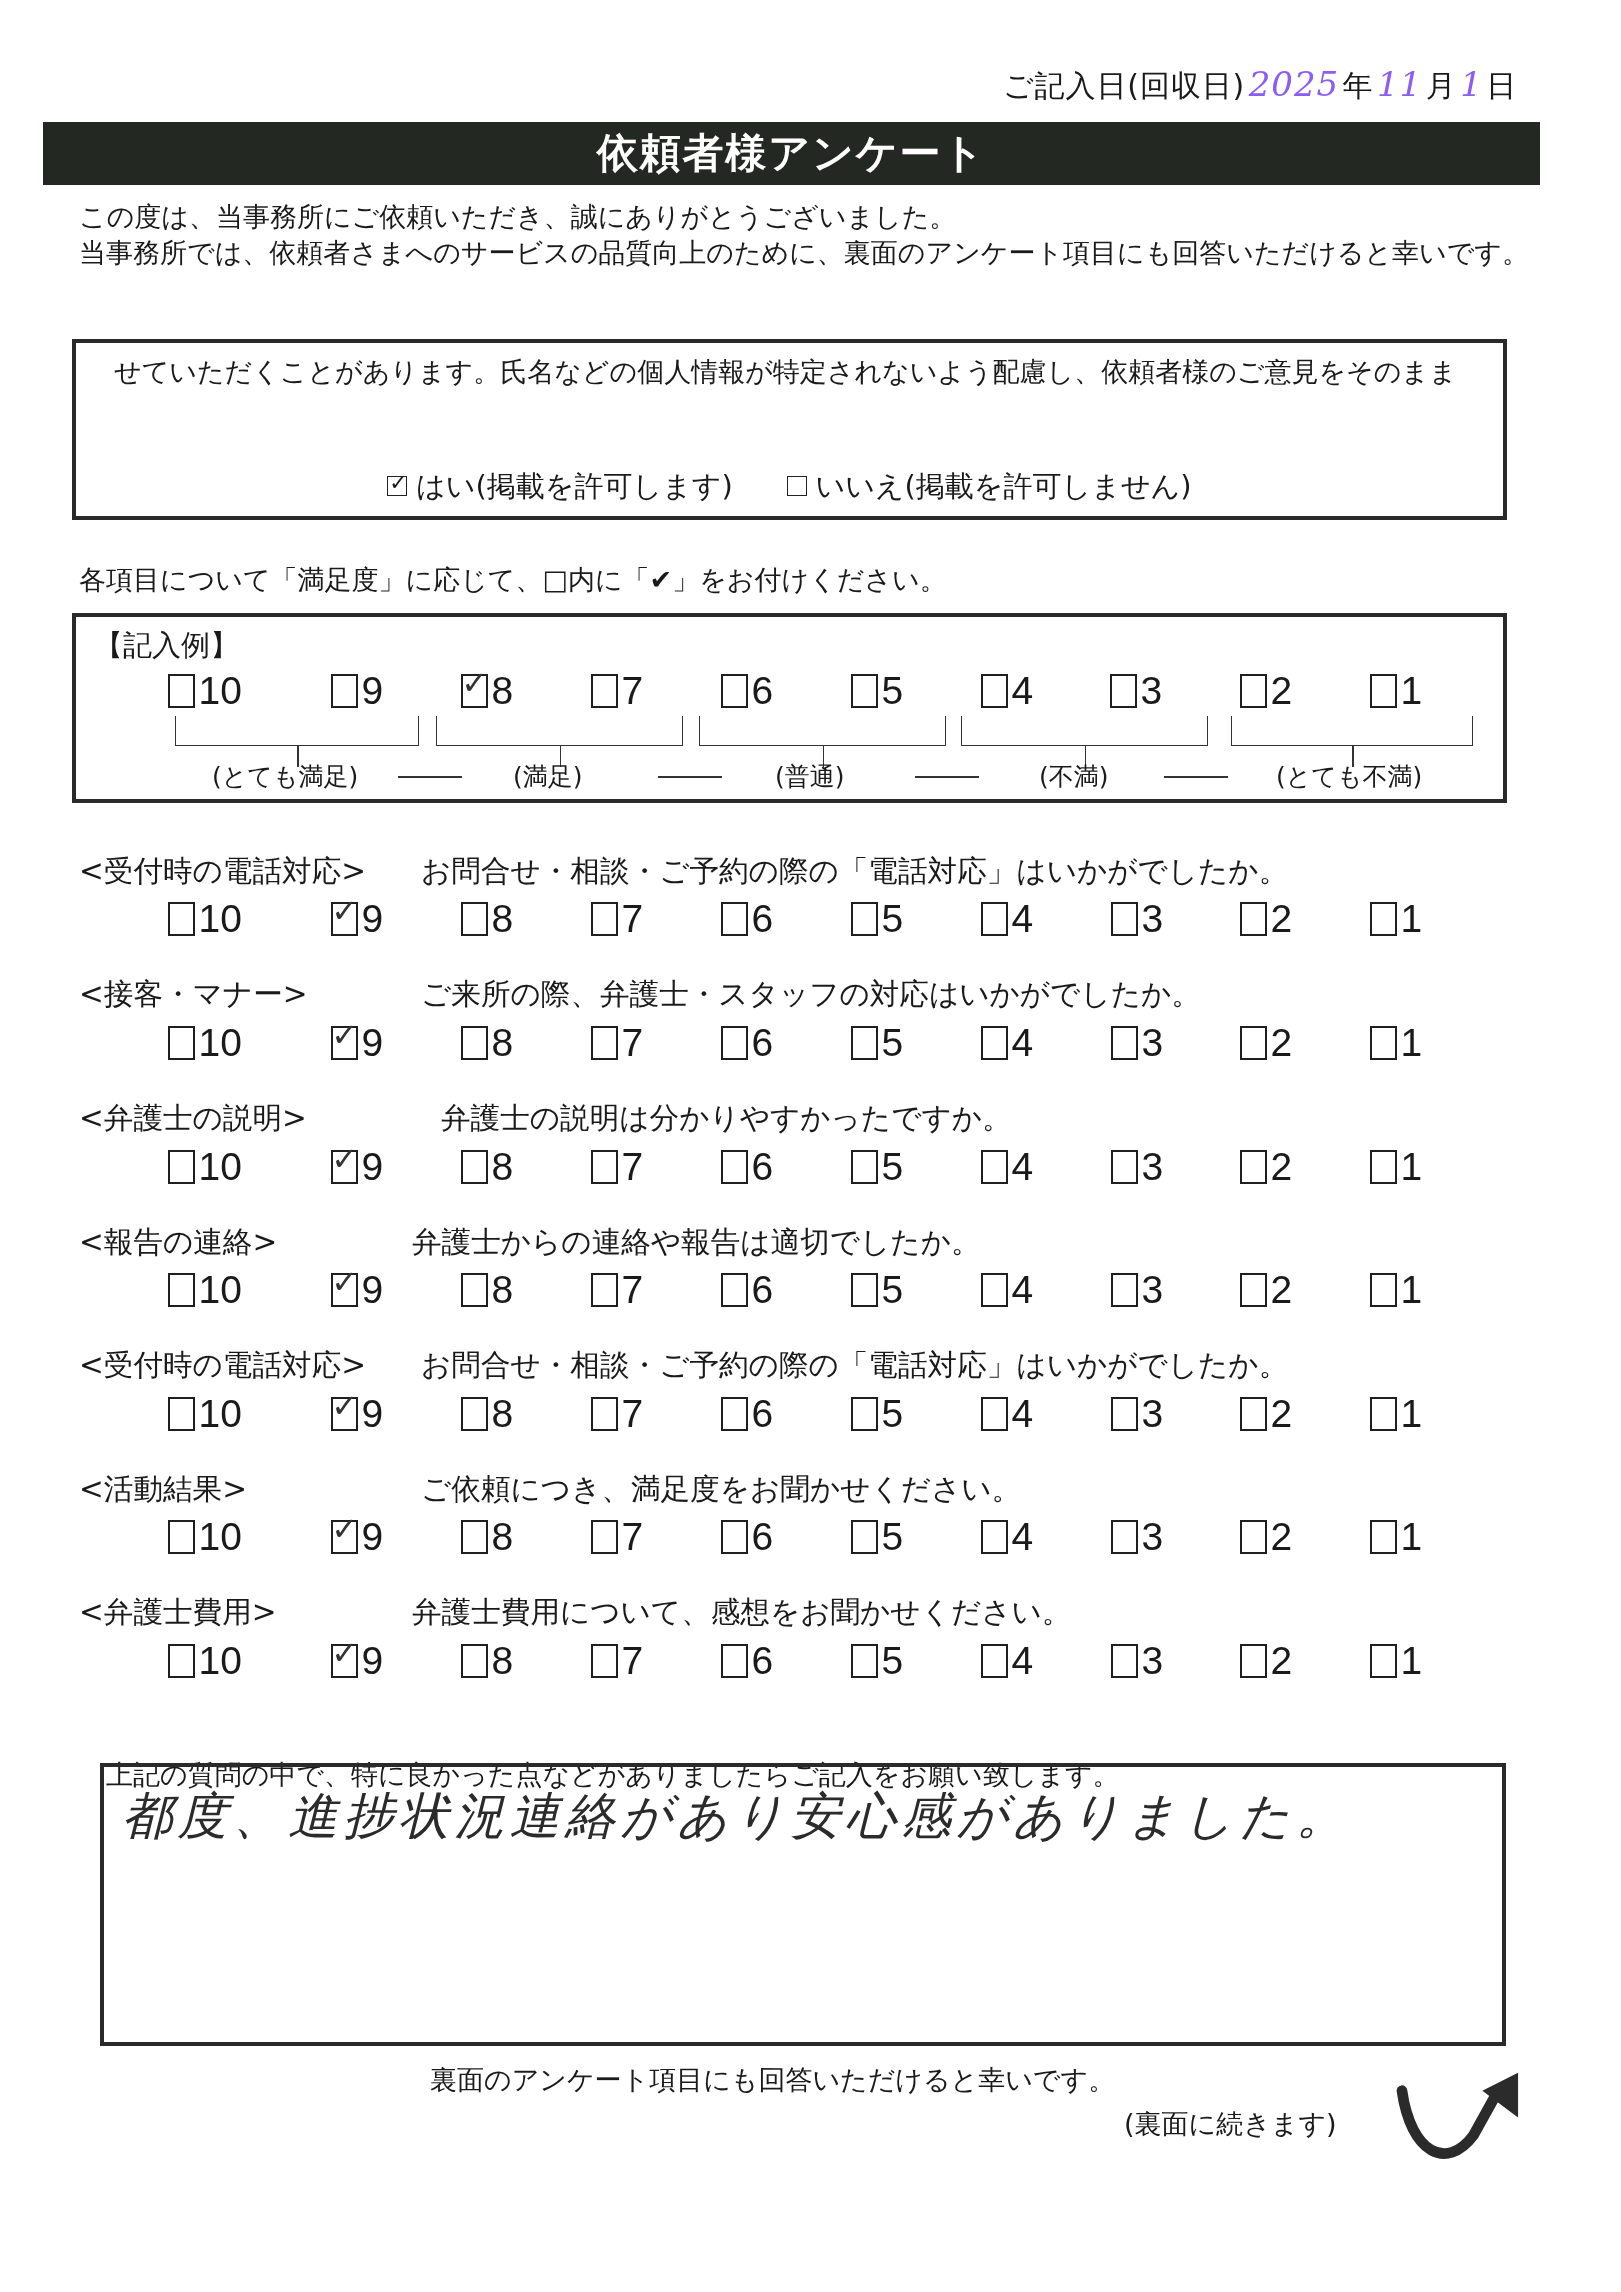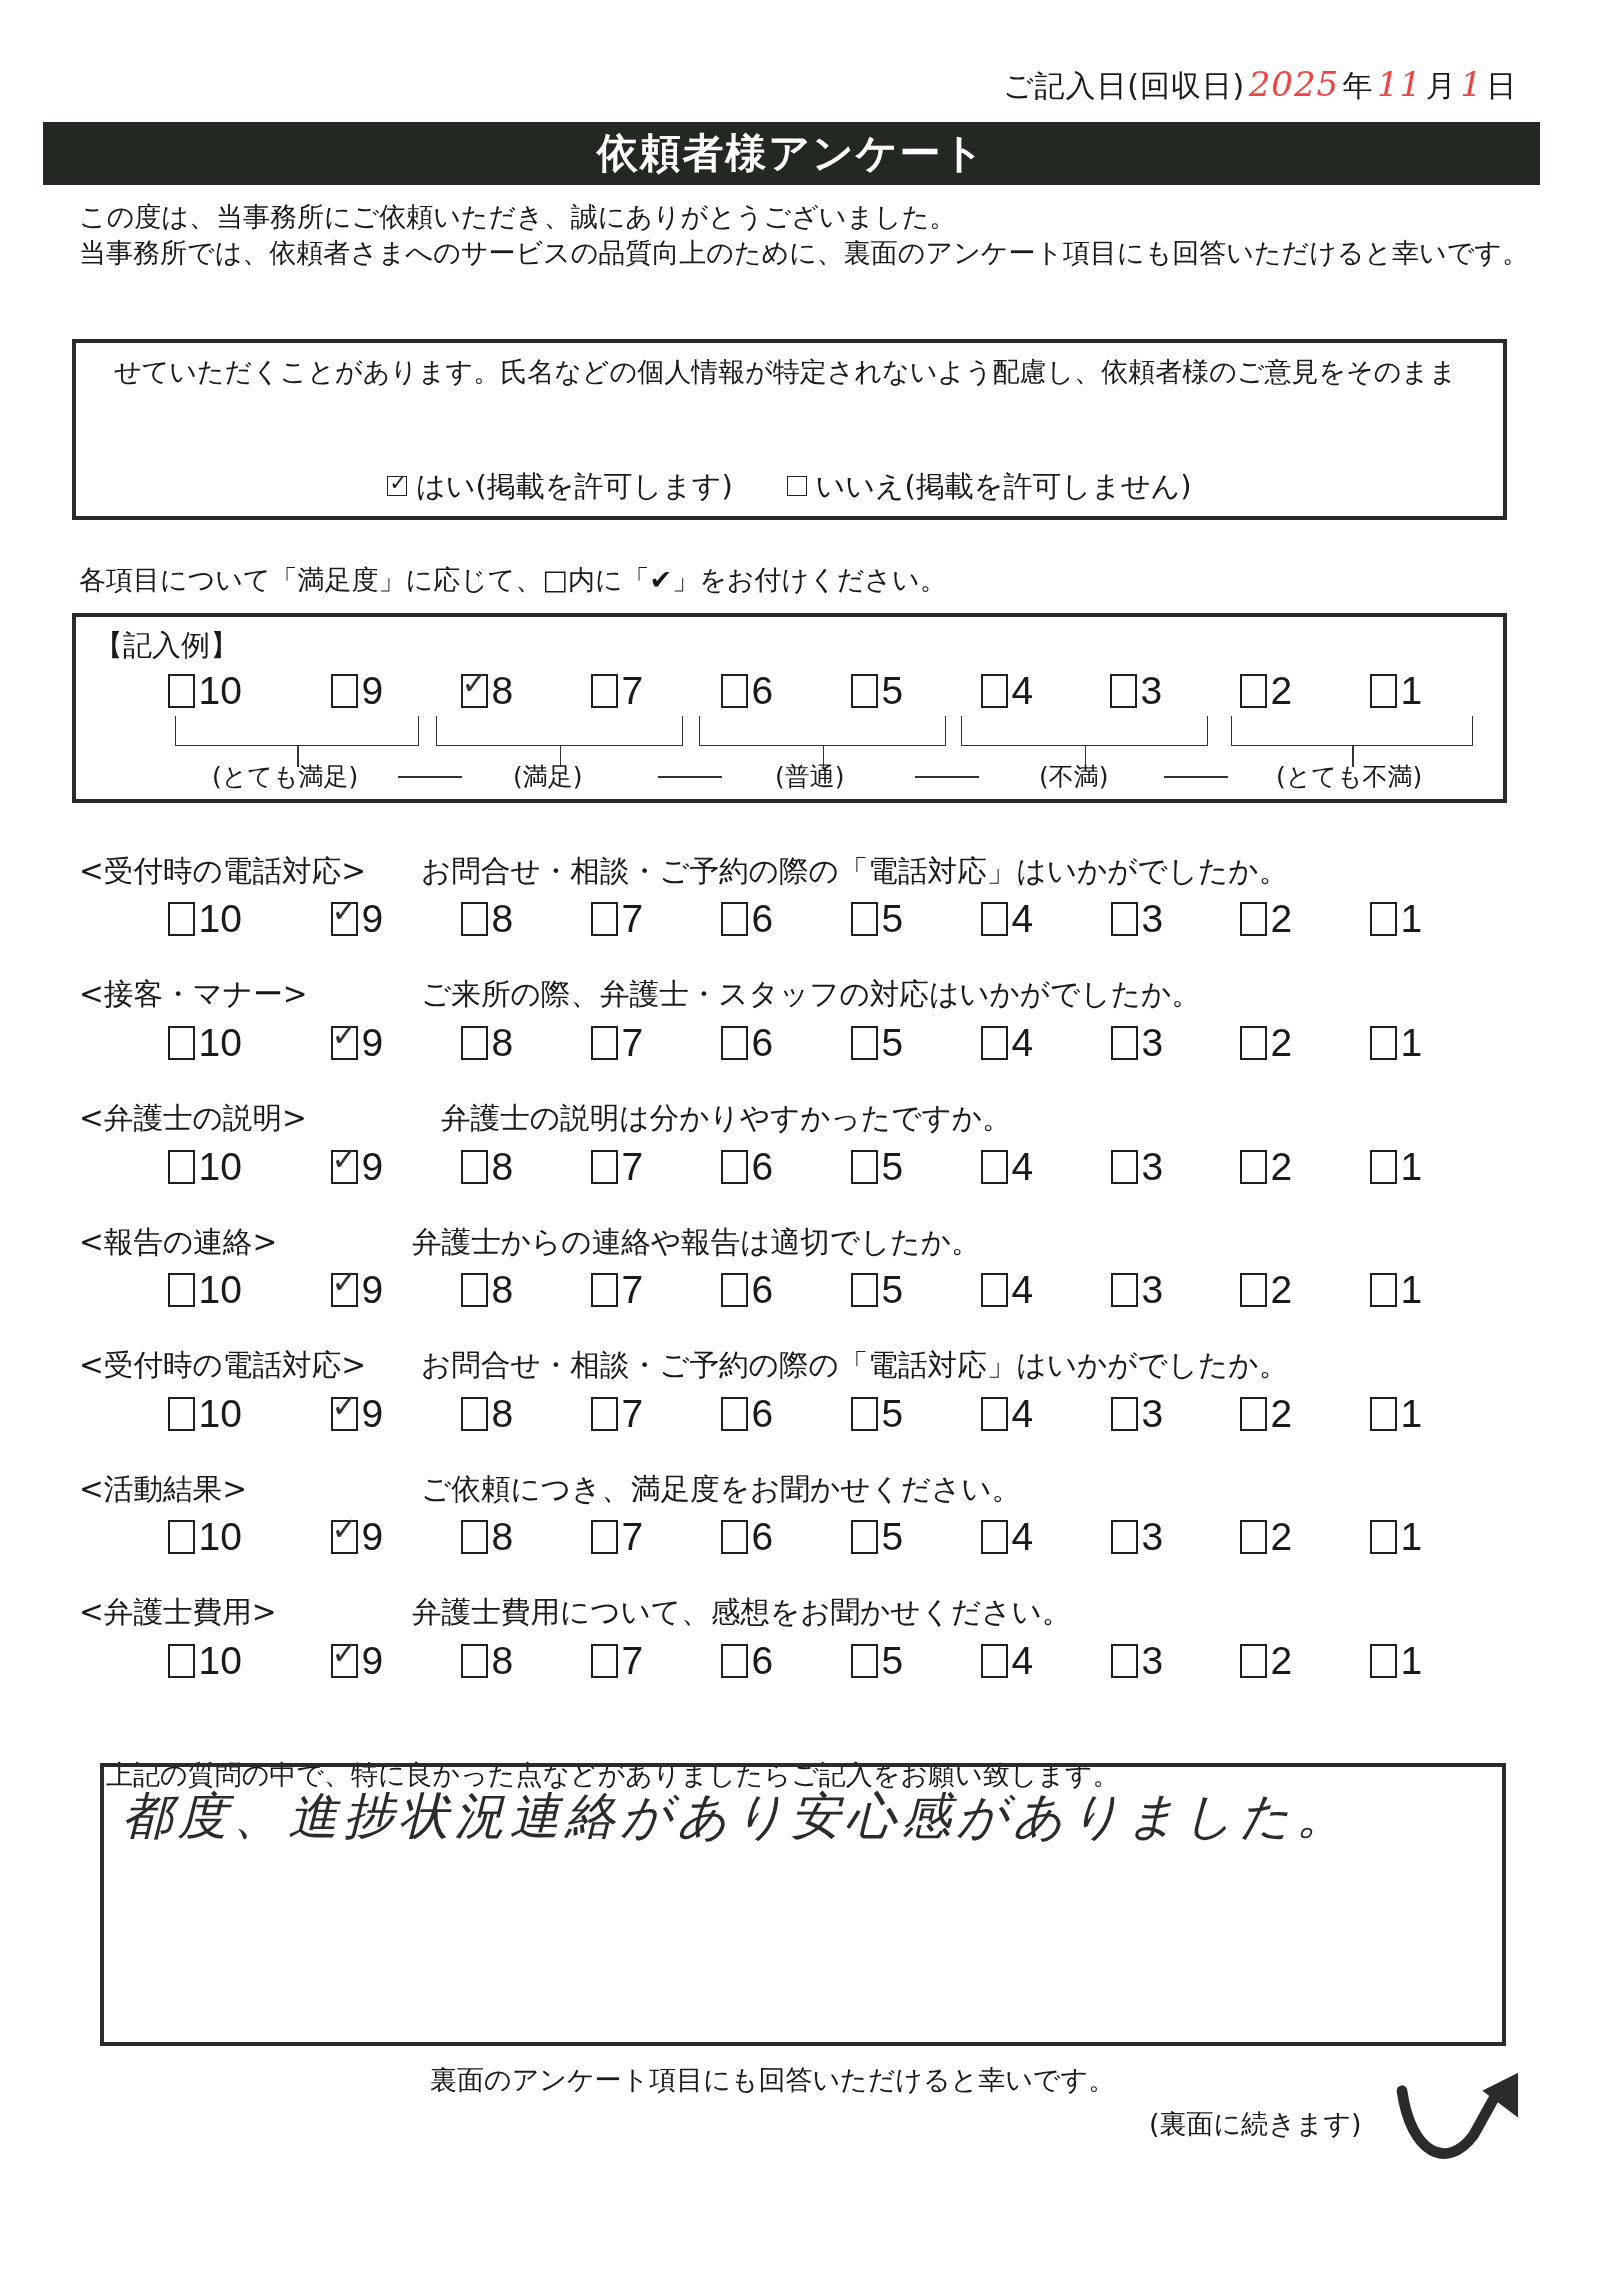--- a/index.html
+++ b/index.html
@@ -1,20 +1,20 @@
 <!DOCTYPE html>
 <html style="font-size:14.3px"><head>
 <meta charset="utf-8">
 <style>
   html, body { margin:0; padding:0; background:#ffffff; }
   body { width:1621px; height:2293px; position:relative; overflow:hidden;
          font-family:"DejaVu Sans", "Liberation Sans", sans-serif; color:#1a1a1a; }
   .abs { position:absolute; }
   .date-line { left:1003px; top:64px; font-size:30px; letter-spacing:0.9px; white-space:nowrap; }
-  .hand { font-family:"DejaVu Serif", serif; font-style:italic; color:#ef4444; font-size:34px; padding:0 3.6px; }
+  .hand { font-family:"DejaVu Serif", serif; font-style:italic; color:#8b5cf6; font-size:34px; padding:0 3.6px; }
   .title-band { left:43px; top:122px; width:1497px; height:63px; background:#242822; color:#fff;
                 display:flex; align-items:center; justify-content:center; font-size:41px; font-weight:bold; letter-spacing:1.8px; }
   .intro { left:79px; top:199px; font-size:27px; line-height:36px; }
   .intro div { white-space:nowrap; }
   .box { border:4.5px solid #2a2a2a; box-sizing:border-box; }
   .permit-box { left:72px; top:339px; width:1435px; height:181px; padding:10.7px 0 0 38px; font-size:27px; line-height:36px; }
   .permit-box .line { white-space:nowrap; }
   .permit-opts { position:absolute; left:0; right:0; top:125px; display:flex; justify-content:center; gap:54px; font-size:29px; }
   .opt { display:flex; align-items:center; gap:9px; cursor:pointer; }
   .cb-sm { width:19.7px; height:19.7px; border:1.8px solid #222; position:relative; box-sizing:border-box; }
@@ -28,21 +28,21 @@
   .brace::after { content:""; position:absolute; left:50%; top:29px; width:1.8px; height:21.5px; background:#333; }
   .scale-labels { position:absolute; top:143px; left:0; width:100%; font-size:25px; }
   .scale-labels span { position:absolute; white-space:nowrap; }
   .dash { position:absolute; top:159px; height:1.8px; background:#333; }
   .q-title { position:absolute; left:79px; font-size:29.6px; white-space:nowrap; }
   .q-text { position:absolute; font-size:29.6px; white-space:nowrap; }
   .comment-prompt { left:106px; top:1718px; font-size:27px; white-space:nowrap;margin-top:39px; }
   .comment-box { left:100px; top:1763px; width:1406px; height:283px; padding:16px 18px; }
   .comment-text { font-family:"DejaVu Serif", serif; font-style:italic; font-size:50px; color:#2b2b2b; letter-spacing:5.4px; white-space:nowrap; }
   .footer-note { left:430px; top:2062px; font-size:27px; white-space:nowrap; }
-  .cont-note { left:1149px; top:2106px; font-size:27px; white-space:nowrap; }
+  .cont-note { left:1124px; top:2106px; font-size:27px; white-space:nowrap; }
   .arrow { left:1384px; top:2055px; width:152px; height:125px; }
 </style>
 </head>
 <body>
 
 <div class="abs date-line">
   <span>ご記入日(回収日)</span><span class="hand">2025</span><span>年</span><span class="hand">11</span><span>月</span><span class="hand">1</span><span>日</span>
 </div>
 
 <div class="abs title-band">依頼者様アンケート</div>

